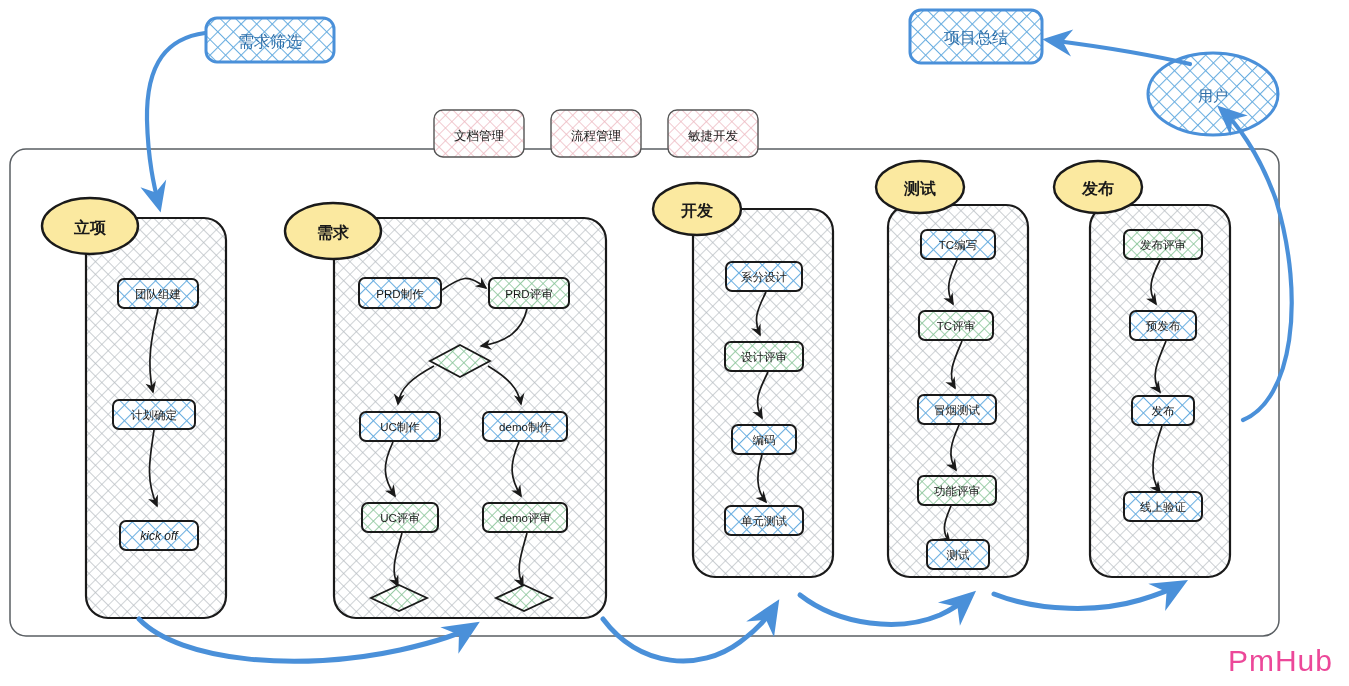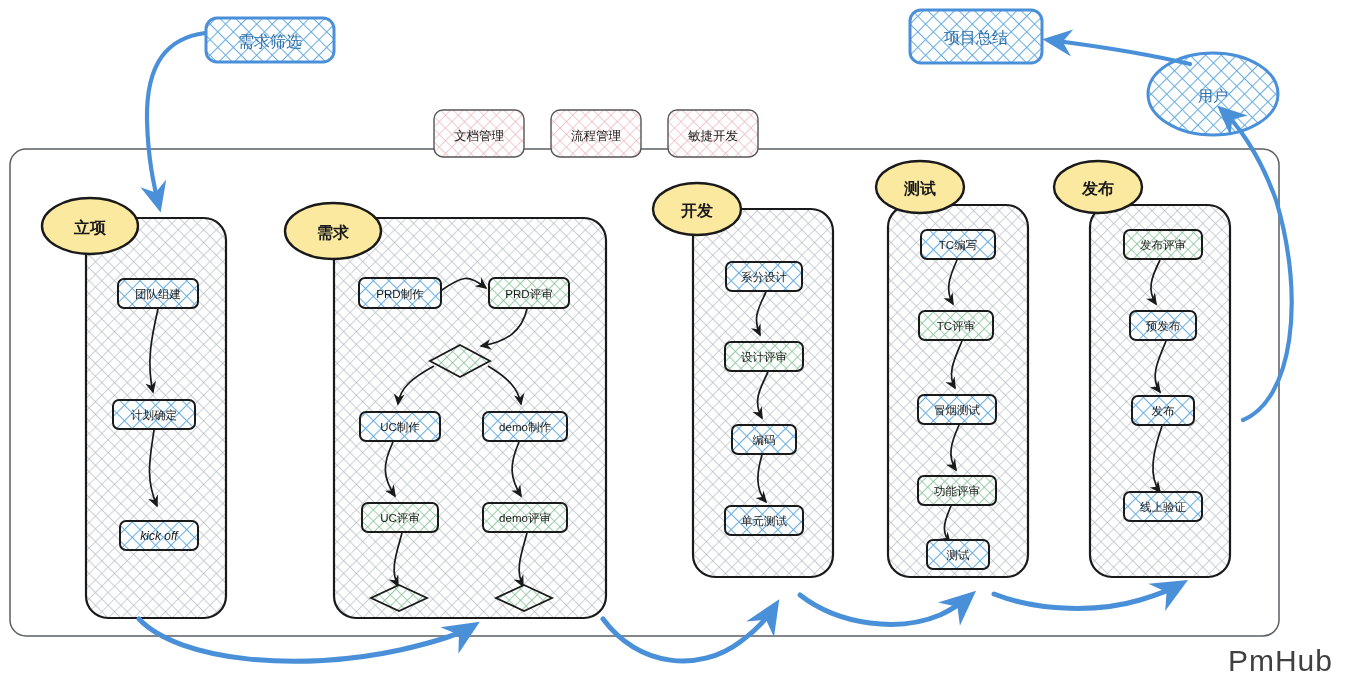--- a/index.html
+++ b/index.html
@@ -1,21 +1,21 @@
 <!DOCTYPE html>
 <html><head>
 <meta charset="utf-8">
 <title>PmHub Flow</title>
 <style>
   html,body{margin:0;padding:0;background:#ffffff;}
   body{width:1349px;height:686px;overflow:hidden;
        font-family:"DejaVu Sans","Liberation Sans",sans-serif;}
   #stage{position:relative;width:1349px;height:686px;}
   svg#canvas{position:absolute;left:0;top:0;width:1349px;height:686px;}
-  .wm{position:absolute;right:16px;bottom:8px;font-size:30px;color:#404040;
+  .wm{position:absolute;right:16px;bottom:8px;font-size:30px;color:#ec4899;
       letter-spacing:1px;font-family:"Liberation Sans",sans-serif;}
   text{font-family:"Liberation Sans","DejaVu Sans",sans-serif;}
 </style>
 </head>
 <body>
 
 <div id="stage">
 
 <svg id="canvas" viewBox="0 0 1349 686" xmlns="http://www.w3.org/2000/svg">
   <defs>

